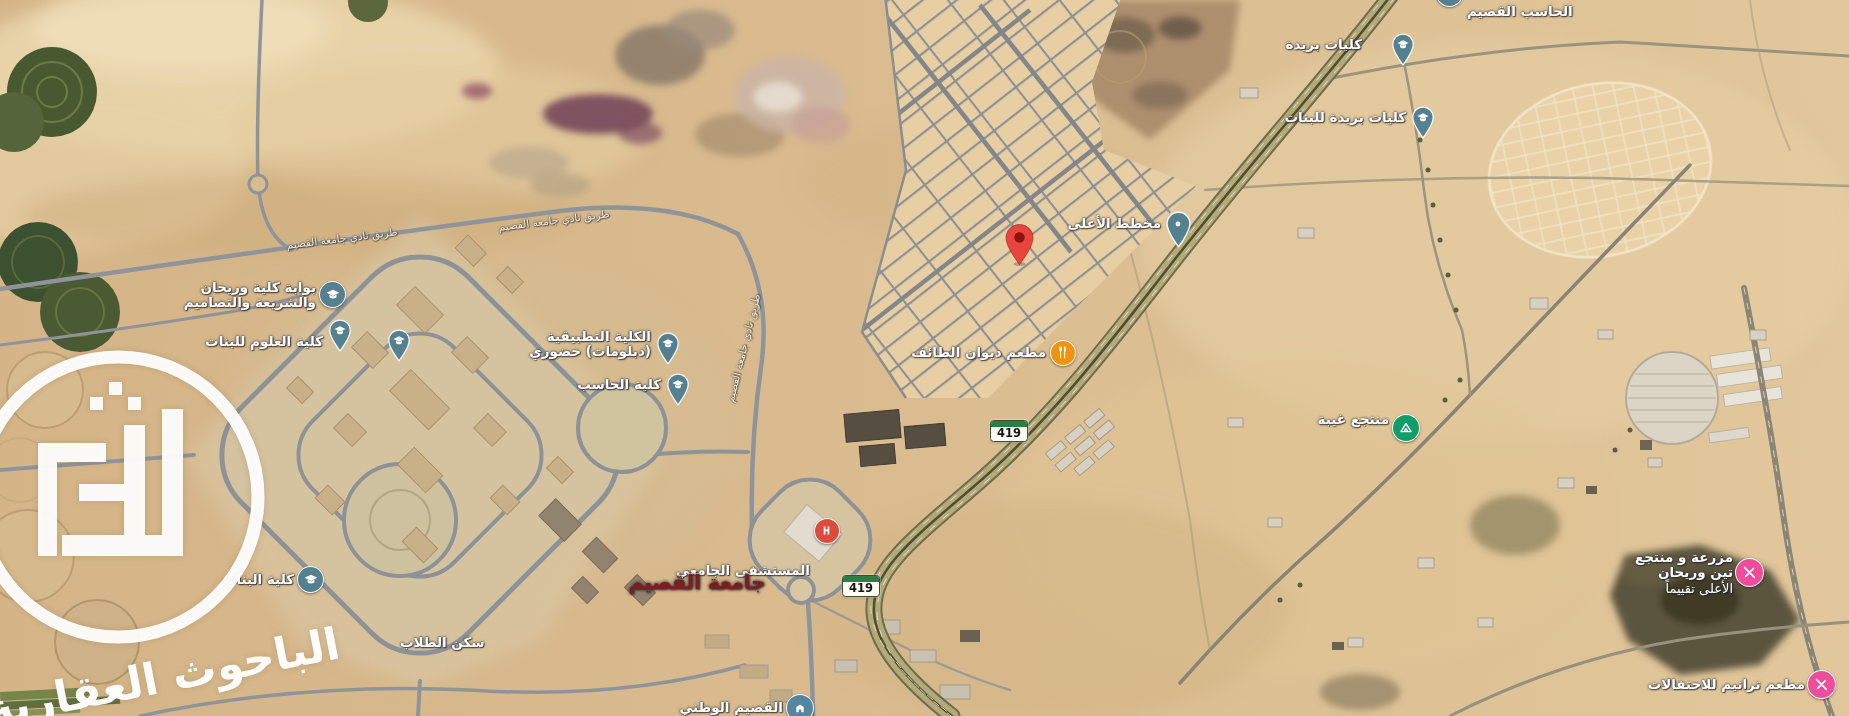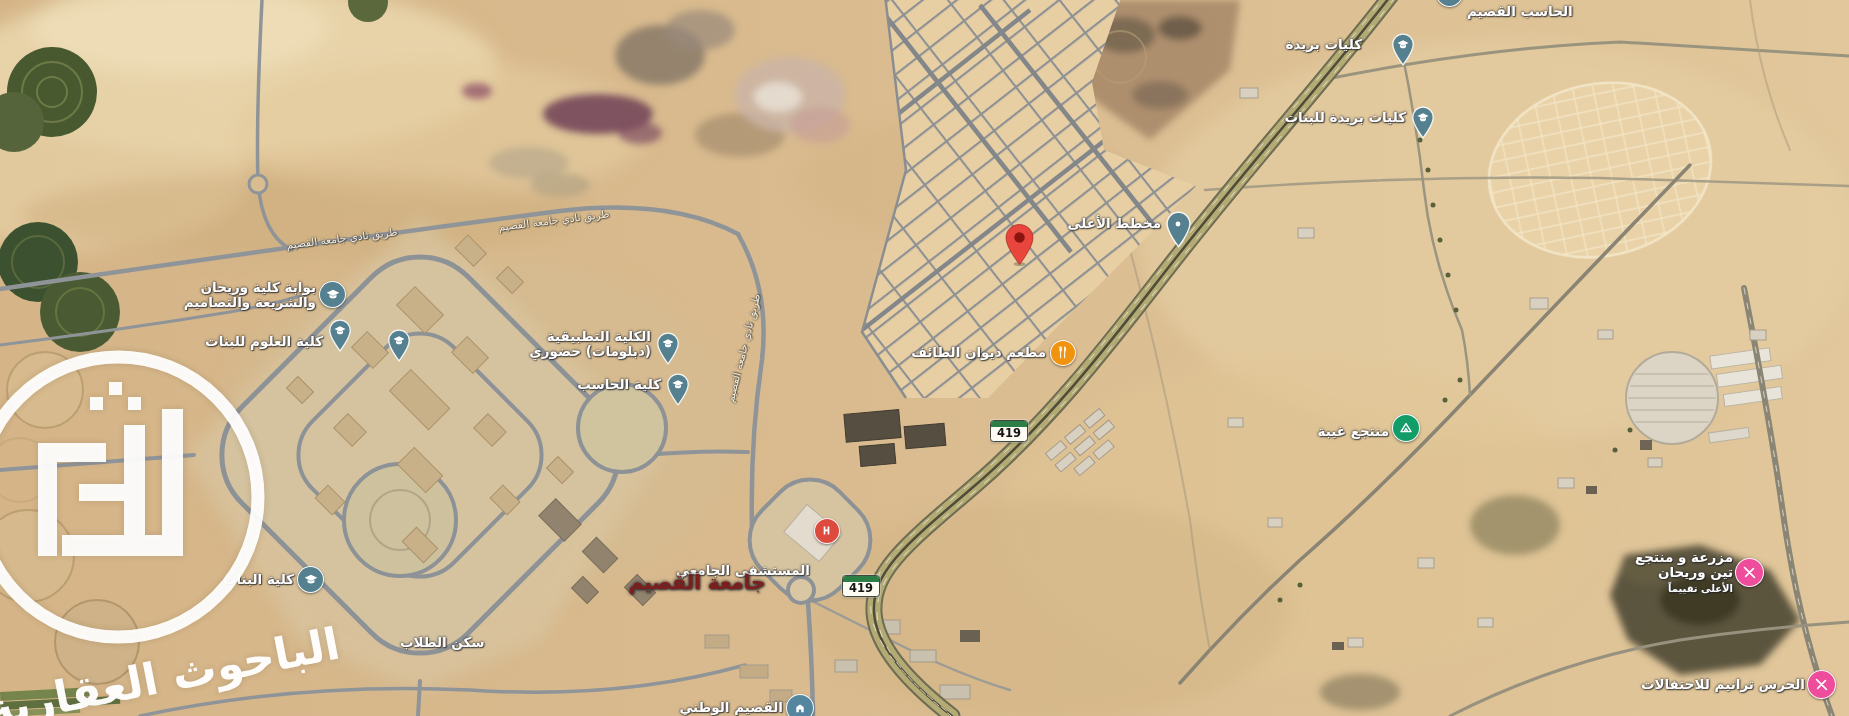--- a/index.html
+++ b/index.html
@@ -13,21 +13,21 @@
                  box-shadow:0 1px 2.5px rgba(0,0,0,.45);}
   .marker.pin svg.pin-body{position:absolute;left:0;top:0;}
   .marker .glyph{position:relative;z-index:2;display:flex;align-items:center;justify-content:center;}
   .marker.pin .glyph{position:absolute;}
 
   .poi-label{position:absolute;color:#fff;font-weight:700;font-size:13.5px;line-height:15.5px;
              direction:rtl;text-align:right;white-space:nowrap;z-index:2;
              text-shadow:0 0 3px rgba(55,55,62,.95),0 0 2px rgba(55,55,62,.9),1px 1px 1px rgba(0,0,0,.55);}
   .poi-label.side-right{text-align:left;}
   .poi-label.center{text-align:left;}
-  .poi-label .ln3{font-size:10px;font-weight:700;}
+  .poi-label .ln3{font-size:13px;font-weight:400;}
 
   .road-label{position:absolute;color:#f3eee3;font-size:10.5px;font-weight:400;direction:rtl;
               white-space:nowrap;z-index:2;letter-spacing:.2px;
               text-shadow:0 0 2px rgba(72,66,54,.95),0 0 2px rgba(72,66,54,.85),1px 1px 1px rgba(60,55,45,.6);}
   .area-label{position:absolute;color:#7f1d1d;font-size:20px;font-weight:700;direction:rtl;
               white-space:nowrap;z-index:2;
               text-shadow:0 0 4px rgba(55,55,60,.95),0 0 3px rgba(55,55,60,.9),1px 1px 2px rgba(0,0,0,.6);}
 
   .shield{position:absolute;width:36px;background:#fdfbf2;border:1px solid #41493f;border-radius:3.5px;
           overflow:hidden;z-index:2;box-shadow:0 0 0 1px rgba(255,255,255,.3),0 1px 2px rgba(0,0,0,.3);}
@@ -460,21 +460,21 @@
       <div class="poi-label" style="right: 1039px; top: 523.25px; margin-top: 40px;">
         <div class="ln1">المستشفى الجامعي</div>
       </div>
       <div class="marker circle" style="width: 26px; height: 26px; background: rgb(18, 157, 104); left: 1391.5px; top: 413.5px;">
         <span class="glyph">
           <svg width="16" height="16" viewBox="0 0 24 24">
             <path fill="none" stroke="#fff" stroke-width="2.1" stroke-linejoin="round" d="M4.5 17.5 12 5.5l7.5 12zM9.3 17.5 12 13l2.7 4.5"></path>
           </svg>
         </span>
       </div>
-      <div class="poi-label" style="right: 460px; top: 424px; margin-left: 12px;">
+      <div class="poi-label" style="right: 460px; top: 412px; margin-left: 12px;">
         <div class="ln1">منتجع غيبة</div>
       </div>
       <div class="marker circle" style="width: 27px; height: 27px; background: rgb(238, 77, 155); left: 1735px; top: 558px;">
         <span class="glyph">
           <svg width="17" height="17" viewBox="0 0 24 24">
             <path stroke="#fff" stroke-width="2.3" stroke-linecap="round" fill="none" d="M6.5 6.5l11 11M17.5 6.5l-11 11M6.5 6.5 5 5M18.9 18.9l-1.4-1.4"></path>
           </svg>
         </span>
       </div>
       <div class="poi-label" style="right: 116px; top: 549.75px;">
@@ -483,21 +483,21 @@
         <div class="ln3">الأعلى تقييماً</div>
       </div>
       <div class="marker circle" style="width: 27px; height: 27px; background: rgb(238, 77, 155); left: 1807px; top: 670px;">
         <span class="glyph">
           <svg width="17" height="17" viewBox="0 0 24 24">
             <path stroke="#fff" stroke-width="2.3" stroke-linecap="round" fill="none" d="M6.5 6.5l11 11M17.5 6.5l-11 11M6.5 6.5 5 5M18.9 18.9l-1.4-1.4"></path>
           </svg>
         </span>
       </div>
       <div class="poi-label" style="right: 44px; top: 677.25px;">
-        <div class="ln1">الحرس ترانيم للاحتفالات</div>
+        <div class="ln1">مطعم ترانيم للاحتفالات</div>
       </div>
       <div class="marker circle" style="width: 26px; height: 26px; background: rgb(84, 134, 160); left: 785.5px; top: 693.5px;">
         <span class="glyph">
           <svg width="16" height="16" viewBox="0 0 24 24">
             <path fill="#fff" d="M6.5 18.5v-8l5.5-3.6 5.5 3.6v8h-3.6v-4.4h-3.8v4.4z"></path>
           </svg>
         </span>
       </div>
       <div class="poi-label" style="right: 1066px; top: 700.25px;">
         <div class="ln1">القصيم الوطني</div>

